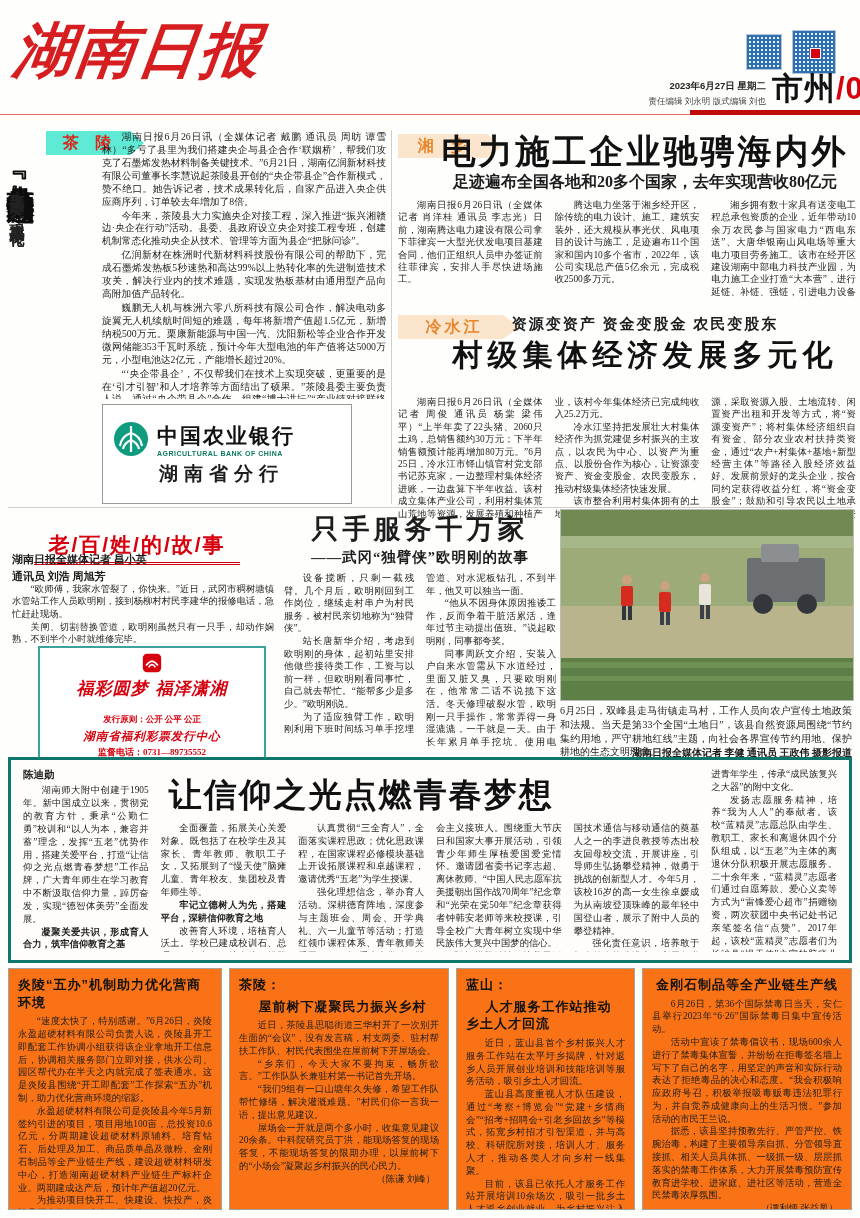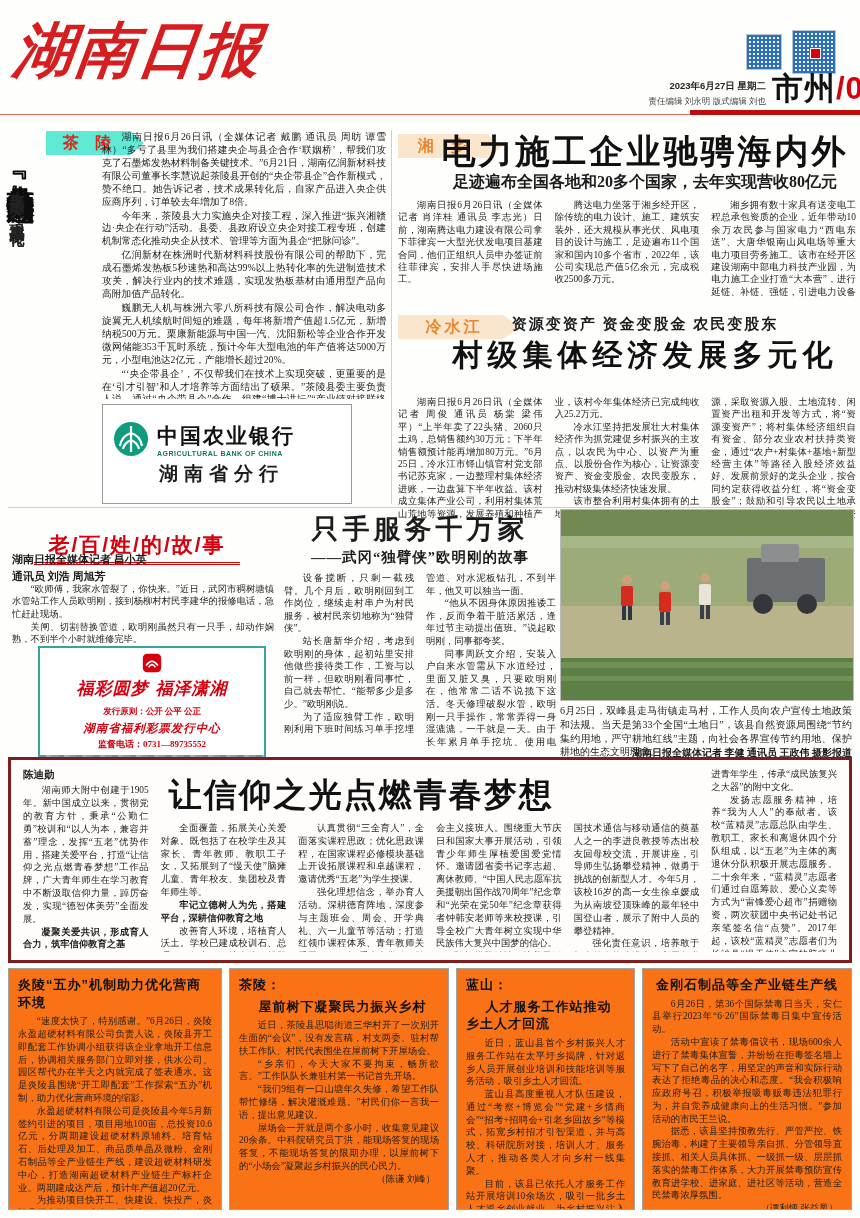--- a/index.html
+++ b/index.html
@@ -46,31 +46,31 @@
   .bank-en{font-size:7px;letter-spacing:.5px;color:#0a7a5e;font-family:"Liberation Sans",sans-serif;font-weight:bold;}
   .bank-branch{font-size:19px;font-weight:bold;letter-spacing:6px;margin-top:4px;text-align:left;padding-left:46px;}
   
   .series{color:#d6000f;font-size:21px;letter-spacing:2px;border-bottom:3px double #d6000f;padding-bottom:3px;
           font-family:"Liberation Sans","DejaVu Sans",sans-serif;font-weight:900;text-align:center;}
   .story-byline{font-size:11px;font-weight:bold;line-height:1.5;}
   .story-h{font-size:27px;letter-spacing:4px;text-align:center;font-weight:900;font-family:"DejaVu Serif",serif;}
   .story-sub{font-size:14.5px;font-weight:bold;text-align:center;letter-spacing:1px;}
   .lottery{border:2px solid #3aa39b;background:#fff;padding:5px 6px 0;text-align:center;color:#d6000f;overflow:hidden;}
   .lot-slogan{font-size:17px;font-weight:900;font-style:italic;letter-spacing:1px;font-family:"DejaVu Serif",serif;}
-  .lot-principle{font-size:8.5px;margin-top:6px;font-weight:bold;}
+  .lot-principle{font-size:8.5px;margin-top:14px;font-weight:bold;}
   .lot-org{font-size:11.5px;font-weight:900;font-style:italic;margin-top:3px;letter-spacing:1px;}
   .lot-phone{font-size:9px;font-weight:bold;margin-top:2px;}
   .lot-city{height:34px;margin:4px -6px 0;background:
      linear-gradient(180deg,#cfe6f0 0 40%,#9cc4dd 40% 55%,#7fb3d2 55% 100%),
      repeating-linear-gradient(90deg,#8e9aa5 0 6px,#b7c2cb 6px 11px,#a2adb6 11px 18px);
      background-blend-mode:multiply;}
   .caption{font-size:10px;line-height:1.38;text-align:justify;}
   .credit{font-size:10px;text-align:right;font-weight:bold;margin-top:2px;}
   
-  .redbox{left:8px;top:757px;width:844px;height:206px;border:3px solid #7f1d1d;background:#fffdfb;box-sizing:border-box;
+  .redbox{left:8px;top:757px;width:844px;height:206px;border:3px solid #0f766e;background:#fffdfb;box-sizing:border-box;
           padding:8px 12px;display:grid;grid-template-columns:repeat(6,1fr);grid-template-rows:54px 1fr;
           column-gap:12px;font-size:9.3px;line-height:1.38;}
   .rb-cell{overflow:hidden;}
   .rb-c1{grid-column:1;grid-row:1/3;}
   .rb-hl{grid-column:2/5;grid-row:1;display:flex;align-items:center;justify-content:center;
          font-size:33px;letter-spacing:2px;}
   .rb-c2{grid-column:2;grid-row:2;} .rb-c3{grid-column:3;grid-row:2;}
   .rb-c4{grid-column:4;grid-row:2;} .rb-c5{grid-column:5;grid-row:2;}
   .rb-c6{grid-column:6;grid-row:1/3;}
   .rb-author{font-weight:bold;font-size:10.5px;margin-bottom:2px;}

